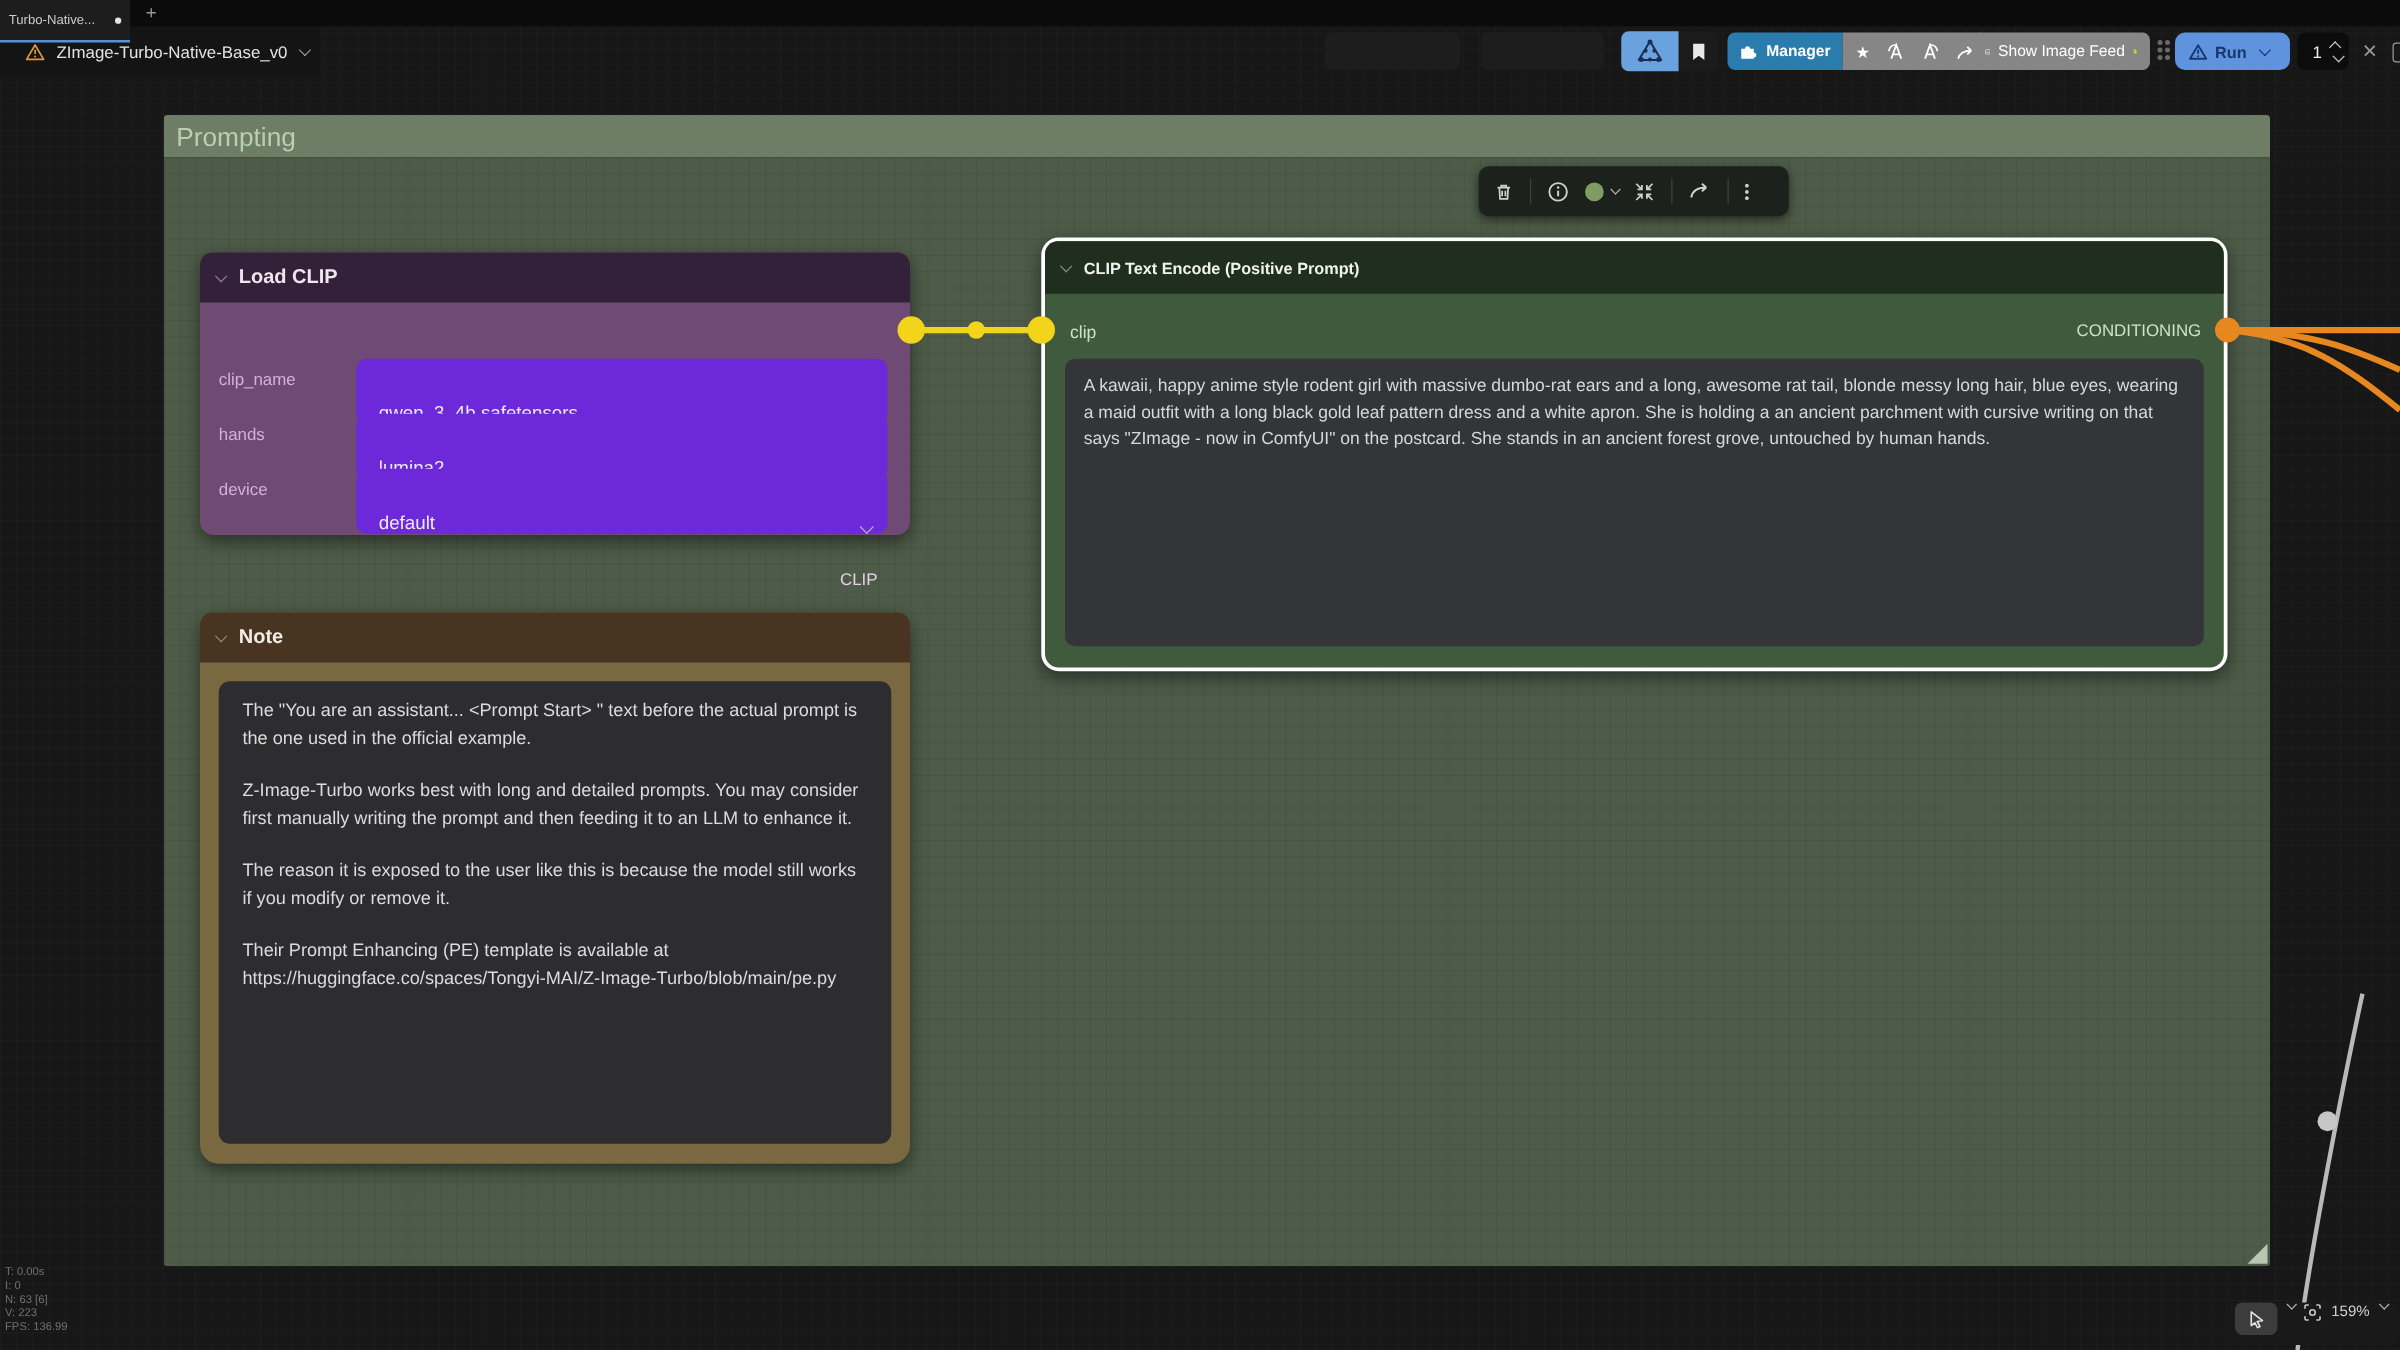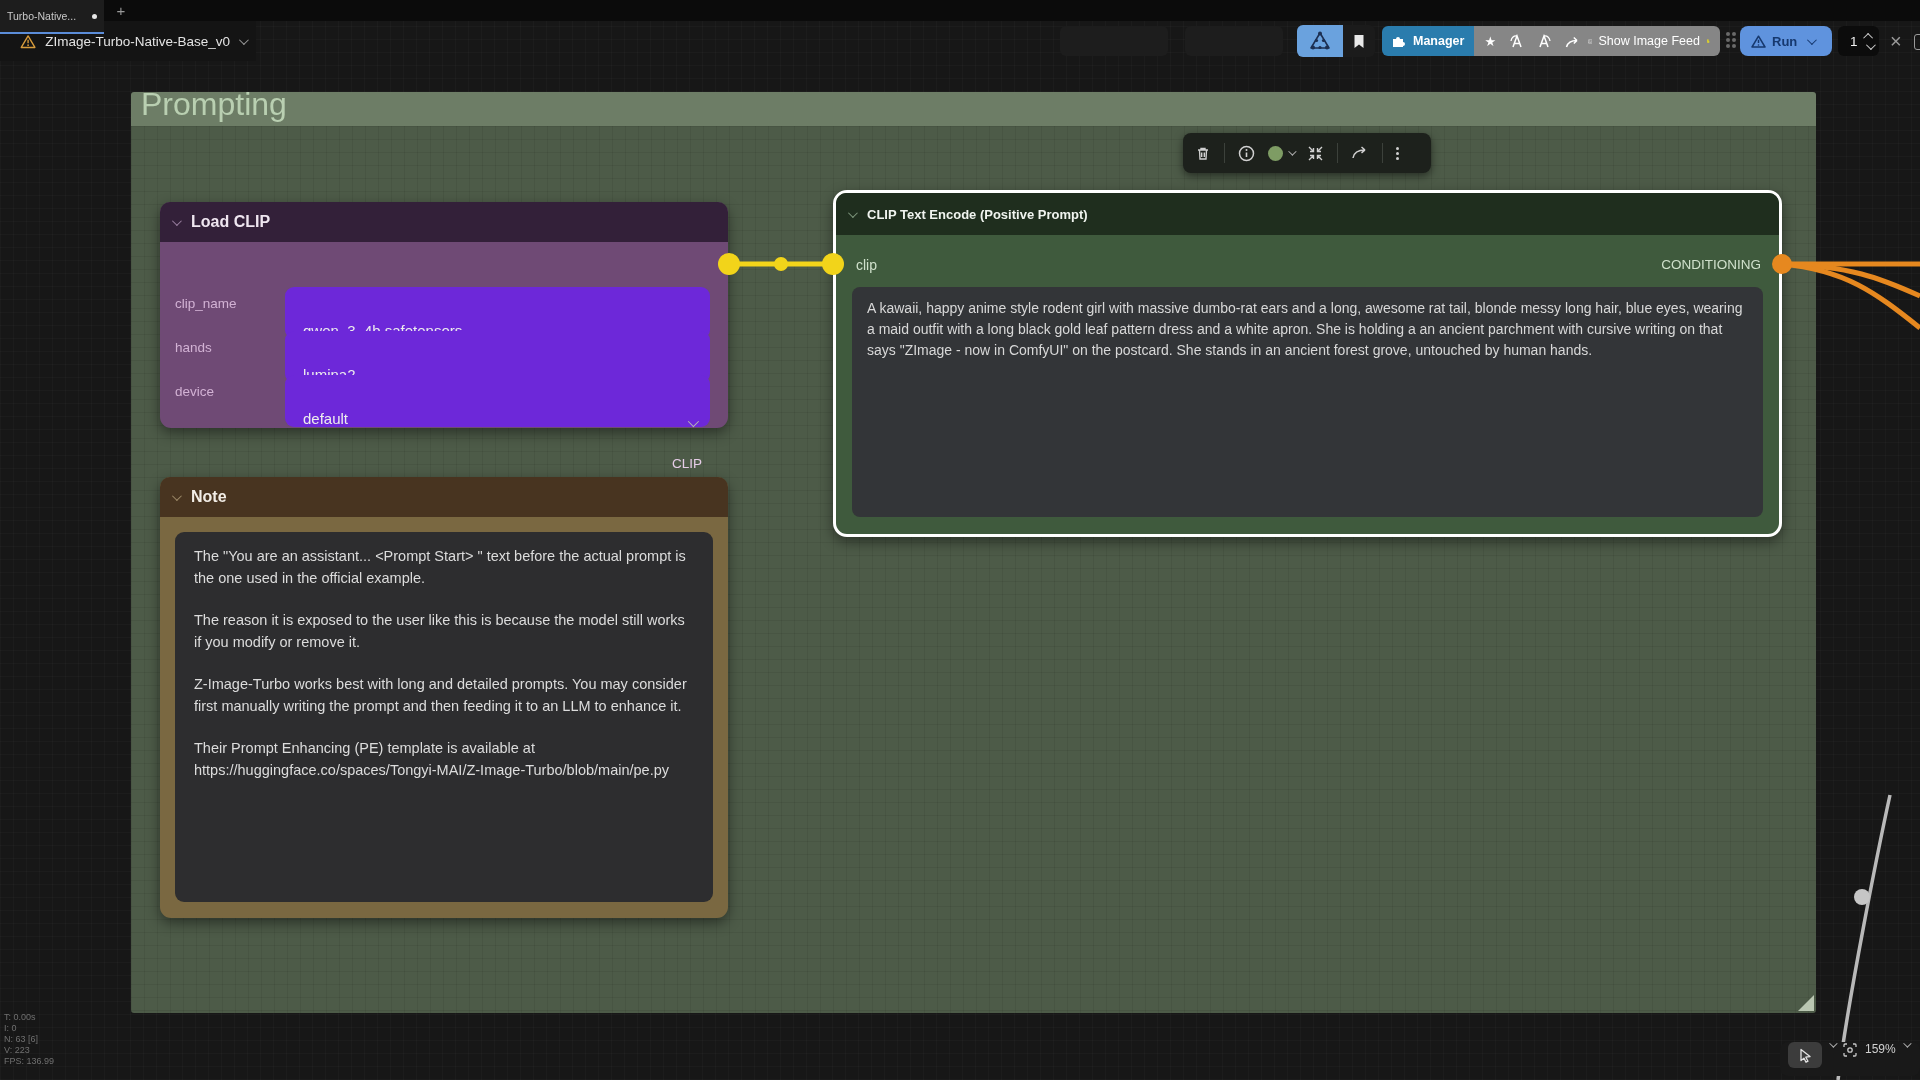--- a/index.html
+++ b/index.html
@@ -52,21 +52,21 @@
   .nt-div { width:1px; height:20px; background:#3c413b; }
   .nt-ico { display:flex; align-items:center; justify-content:center; }
   .green-dot { width:15px; height:15px; border-radius:50%; background:#7e9c64; }
   .kebab { color:#cfcfcf; font-size:15px; letter-spacing:0; line-height:8px; display:flex; flex-direction:column; gap:2px; }
   .kebab i { width:3px; height:3px; border-radius:50%; background:#cfcfcf; display:block; }
 
   
   .group { position:absolute; left:131px; top:92px; width:1685px; height:921px; z-index:1;
     border-radius:3px; overflow:hidden; }
   .group-title { height:34px; background:#6d7d66; display:flex; align-items:flex-end; padding:0 0 3px 10px; }
-  .group-title span { font-size:32px; color:#b9cfb1; }
+  .group-title span { font-size:21px; color:#b9cfb1; }
   .group-body { height:887px; background:#4d5b48;
     background-image:
       linear-gradient(rgba(0,0,0,0.07) 1px, transparent 1px),
       linear-gradient(90deg, rgba(0,0,0,0.07) 1px, transparent 1px);
     background-size:13px 13px; }
   .group-resize { position:absolute; right:2px; bottom:2px; width:0; height:0;
     border-left:16px solid transparent; border-bottom:16px solid #b9c6b1; }
 
   
   .node { position:absolute; border-radius:11px; box-shadow:0 5px 14px rgba(0,0,0,0.45); z-index:3; }
@@ -91,21 +91,21 @@
     border:3px solid #ffffff; border-radius:14px; z-index:4; }
   .node-clipencode .node-header { height:42px; background:#1f2e1e; border-radius:10px 10px 0 0; }
   .node-clipencode .node-title { font-size:13px; color:#f0f4ef; }
   .node-clipencode .chev { border-color:#7f977d; }
   .in-clip { position:absolute; left:20px; top:64px; color:#cfe0cb; font-size:14px; }
   .out-cond { position:absolute; right:18px; top:64px; color:#cfe0cb; }
   .prompt-area { position:absolute; left:16px; top:94px; width:911px; height:230px; background:#333538;
     border-radius:8px; padding:11px 15px; }
   .prompt-text { font-size:14px; line-height:21px; color:#d8d8d8; }
 
-  .node-note { left:160px; top:477px; width:568px; height:441px; background:#7a6841; }
+  .node-note { left:160px; top:490px; width:568px; height:441px; background:#7a6841;border-radius:15px; }
   .node-note .node-header { height:40px; background:#483420; }
   .node-note .node-title { font-size:16px; color:#f2ede6; }
   .node-note .chev { border-color:#9d8a68; }
   .note-area { position:absolute; left:15px; top:55px; width:538px; height:370px; background:#2d2d2f;
     border-radius:9px; padding:13px 19px; }
   .note-area p { font-size:14.5px; line-height:22px; color:#dcdcdc; margin-bottom:20px; overflow-wrap:break-word; }
 
   
   .links-svg { position:absolute; left:0; top:0; width:1920px; height:1080px; z-index:5; pointer-events:none; }
   .stats { position:absolute; left:4px; top:1012px; z-index:10; font-size:9px; line-height:11px; color:#707070; }
@@ -170,22 +170,22 @@
     </div>
   </div>
 
   <div class="node node-note">
     <div class="node-header">
       <span class="chev"></span>
       <span class="node-title">Note</span>
     </div>
     <div class="note-area">
       <p>The "You are an assistant... &lt;Prompt Start&gt; " text before the actual prompt is the one used in the official example.</p>
+      <p>Z-Image-Turbo works best with long and detailed prompts. You may consider first manually writing the prompt and then feeding it to an LLM to enhance it.</p>
       <p>The reason it is exposed to the user like this is because the model still works if you modify or remove it.</p>
-      <p>Z-Image-Turbo works best with long and detailed prompts. You may consider first manually writing the prompt and then feeding it to an LLM to enhance it.</p>
       <p>Their Prompt Enhancing (PE) template is available at https://huggingface.co/spaces/Tongyi-MAI/Z-Image-Turbo/blob/main/pe.py</p>
     </div>
   </div>
 
   <svg class="links-svg">
     <path d="M1890,795 C1878,850 1848,1000 1838,1080" stroke="#b9b9b9" stroke-width="3.5" fill="none"></path>
     <circle cx="1862" cy="897" r="8" fill="#c6c6c6"></circle>
     <line x1="729" y1="264" x2="833" y2="264" stroke="#f2d41a" stroke-width="5"></line>
     <path d="M1782,264 L1920,264" stroke="#e6881f" stroke-width="5" fill="none"></path>
     <path d="M1782,264 C1850,266 1880,278 1920,296" stroke="#e6881f" stroke-width="5" fill="none"></path>

